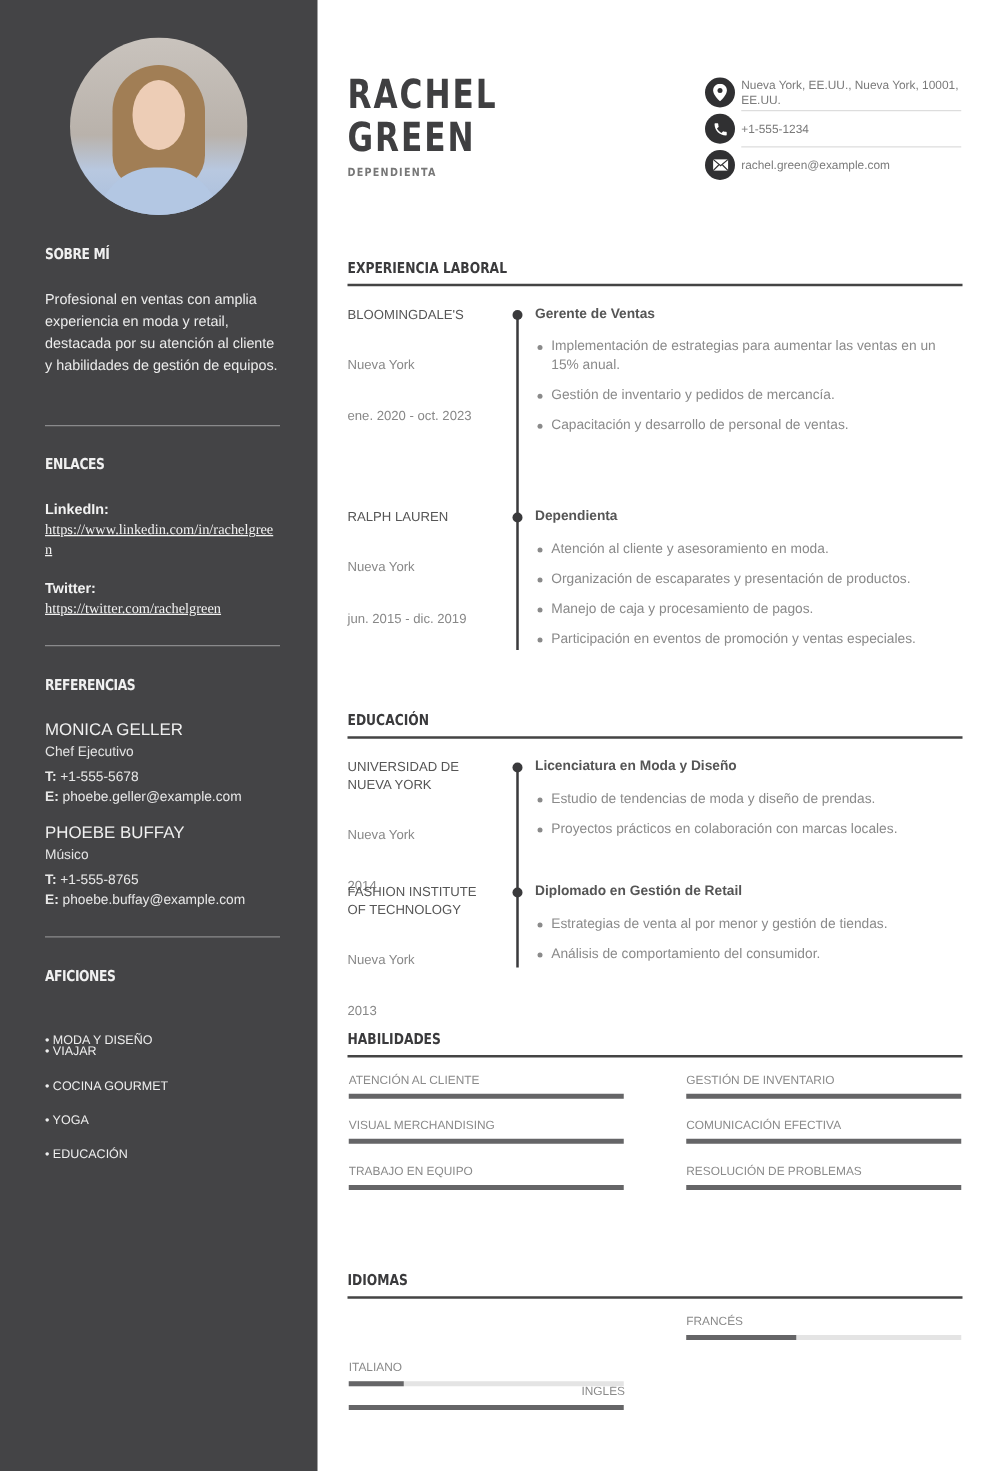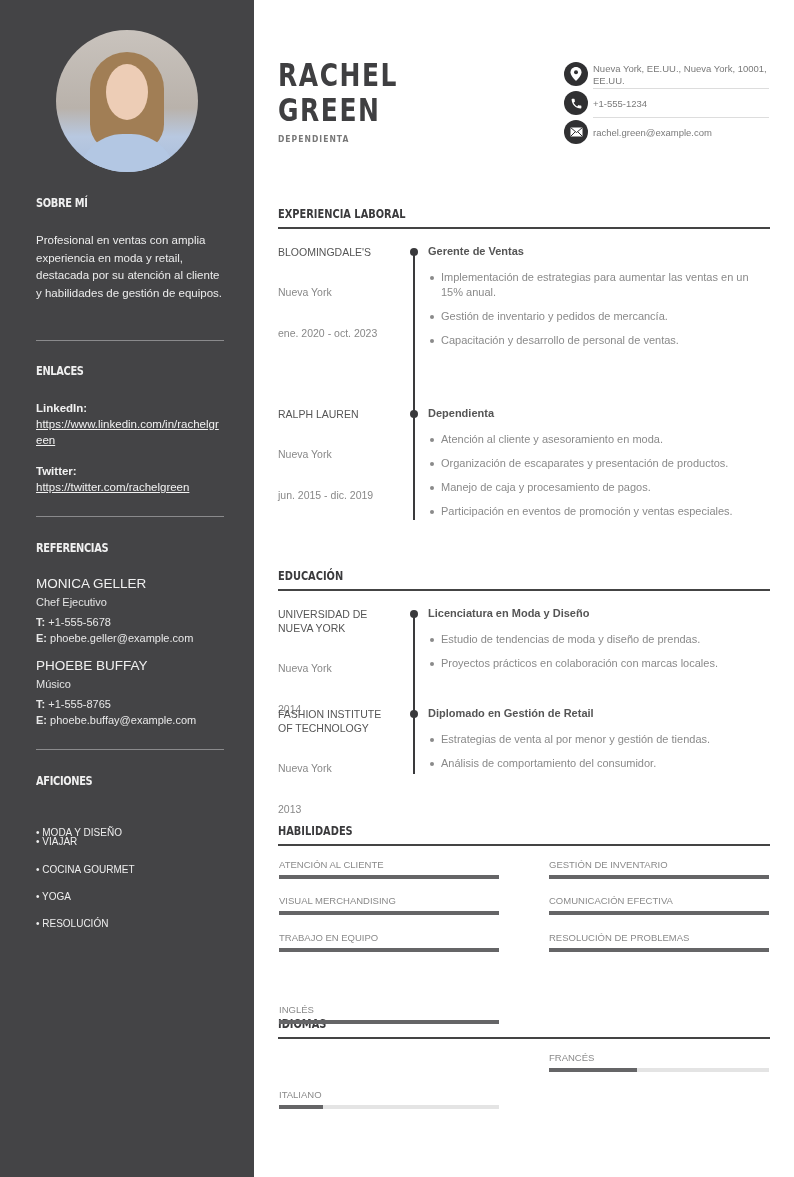--- a/index.html
+++ b/index.html
@@ -24,21 +24,21 @@
   .side-section { position: absolute; left: 36px; width: 188px; }
   .side-title {
     font-family: "DejaVu Sans", sans-serif; font-weight: bold; font-size: 12px;
     letter-spacing: -0.4px; color: #f0f0f0; transform: scaleX(0.82); transform-origin: left;
     white-space: nowrap;
   }
   .side-divider { position: absolute; left: 36px; width: 188px; height: 1px; background: #8a8a8c; }
   .about-text { font-size: 11.5px; line-height: 17.5px; color: #ececec; margin-top: 22px; }
 
   .link-label { font-size: 11.5px; font-weight: bold; color: #f2f2f2; line-height: 16px; }
-  .link-url { font-size: 11.5px; color: #f2f2f2; text-decoration: underline; line-height: 16px; word-break: break-all; display: block; }
+  .link-url { font-size: 11.5px; color: #f2f2f2; text-decoration: underline; line-height: 16px; word-break: break-all; display: block; font-family: Liberation Serif, serif; }
 
   .ref-name { font-size: 13.5px; color: #f0f0f0; line-height: 18px; }
   .ref-role { font-size: 11px; color: #e4e4e4; line-height: 16px; margin-top: 1px; }
   .ref-line { font-size: 11px; color: #e8e8e8; line-height: 16px; }
   .ref-line b { font-weight: bold; }
 
   .hobby { font-size: 10px; color: #eeeeee; line-height: 14px; position: absolute; left: 0; white-space: nowrap; }
 
   
   .name {
@@ -125,21 +125,21 @@
     </div>
   </div>
   <div class="side-divider" style="top:749px;"></div>
 
   <div class="side-section" style="top:774px;">
     <div class="side-title">AFICIONES</div>
     <div class="hobby" style="top:52px;">• MODA Y DISEÑO</div>
     <div class="hobby" style="top:61px;">• VIAJAR</div>
     <div class="hobby" style="top:89px;">• COCINA GOURMET</div>
     <div class="hobby" style="top:116px;">• YOGA</div>
-    <div class="hobby" style="top:143px;">• RESOLUCIÓN</div>
+    <div class="hobby" style="top:143px;">• EDUCACIÓN</div>
   </div>
 </aside>
 
 <div class="name">
   <div>RACHEL</div>
   <div>GREEN</div>
 </div>
 <div class="job">DEPENDIENTA</div>
 
 <div class="contact" style="top:62px;">
@@ -270,21 +270,21 @@
 <div class="skill" style="left:549px; top:932px;">
   <div class="skill-label">RESOLUCIÓN DE PROBLEMAS</div>
   <div class="bar">
       <div class="bar-fill" style="width:100%;"></div>
     </div>
 </div>
 
 <div class="sec-title" style="top:1017px;">IDIOMAS</div>
 <div class="sec-rule" style="top:1037px;"></div>
 
-<div class="skill" style="left:279px; top:1004px;">
+<div class="skill" style="left:279px; top:1108px;text-align:right;">
   <div class="skill-label">INGLÉS</div>
   <div class="bar">
       <div class="bar-fill" style="width:100%;"></div>
     </div>
 </div>
 <div class="skill" style="left:549px; top:1052px;">
   <div class="skill-label">FRANCÉS</div>
   <div class="bar">
       <div class="bar-fill" style="width:40%;"></div>
     </div>

